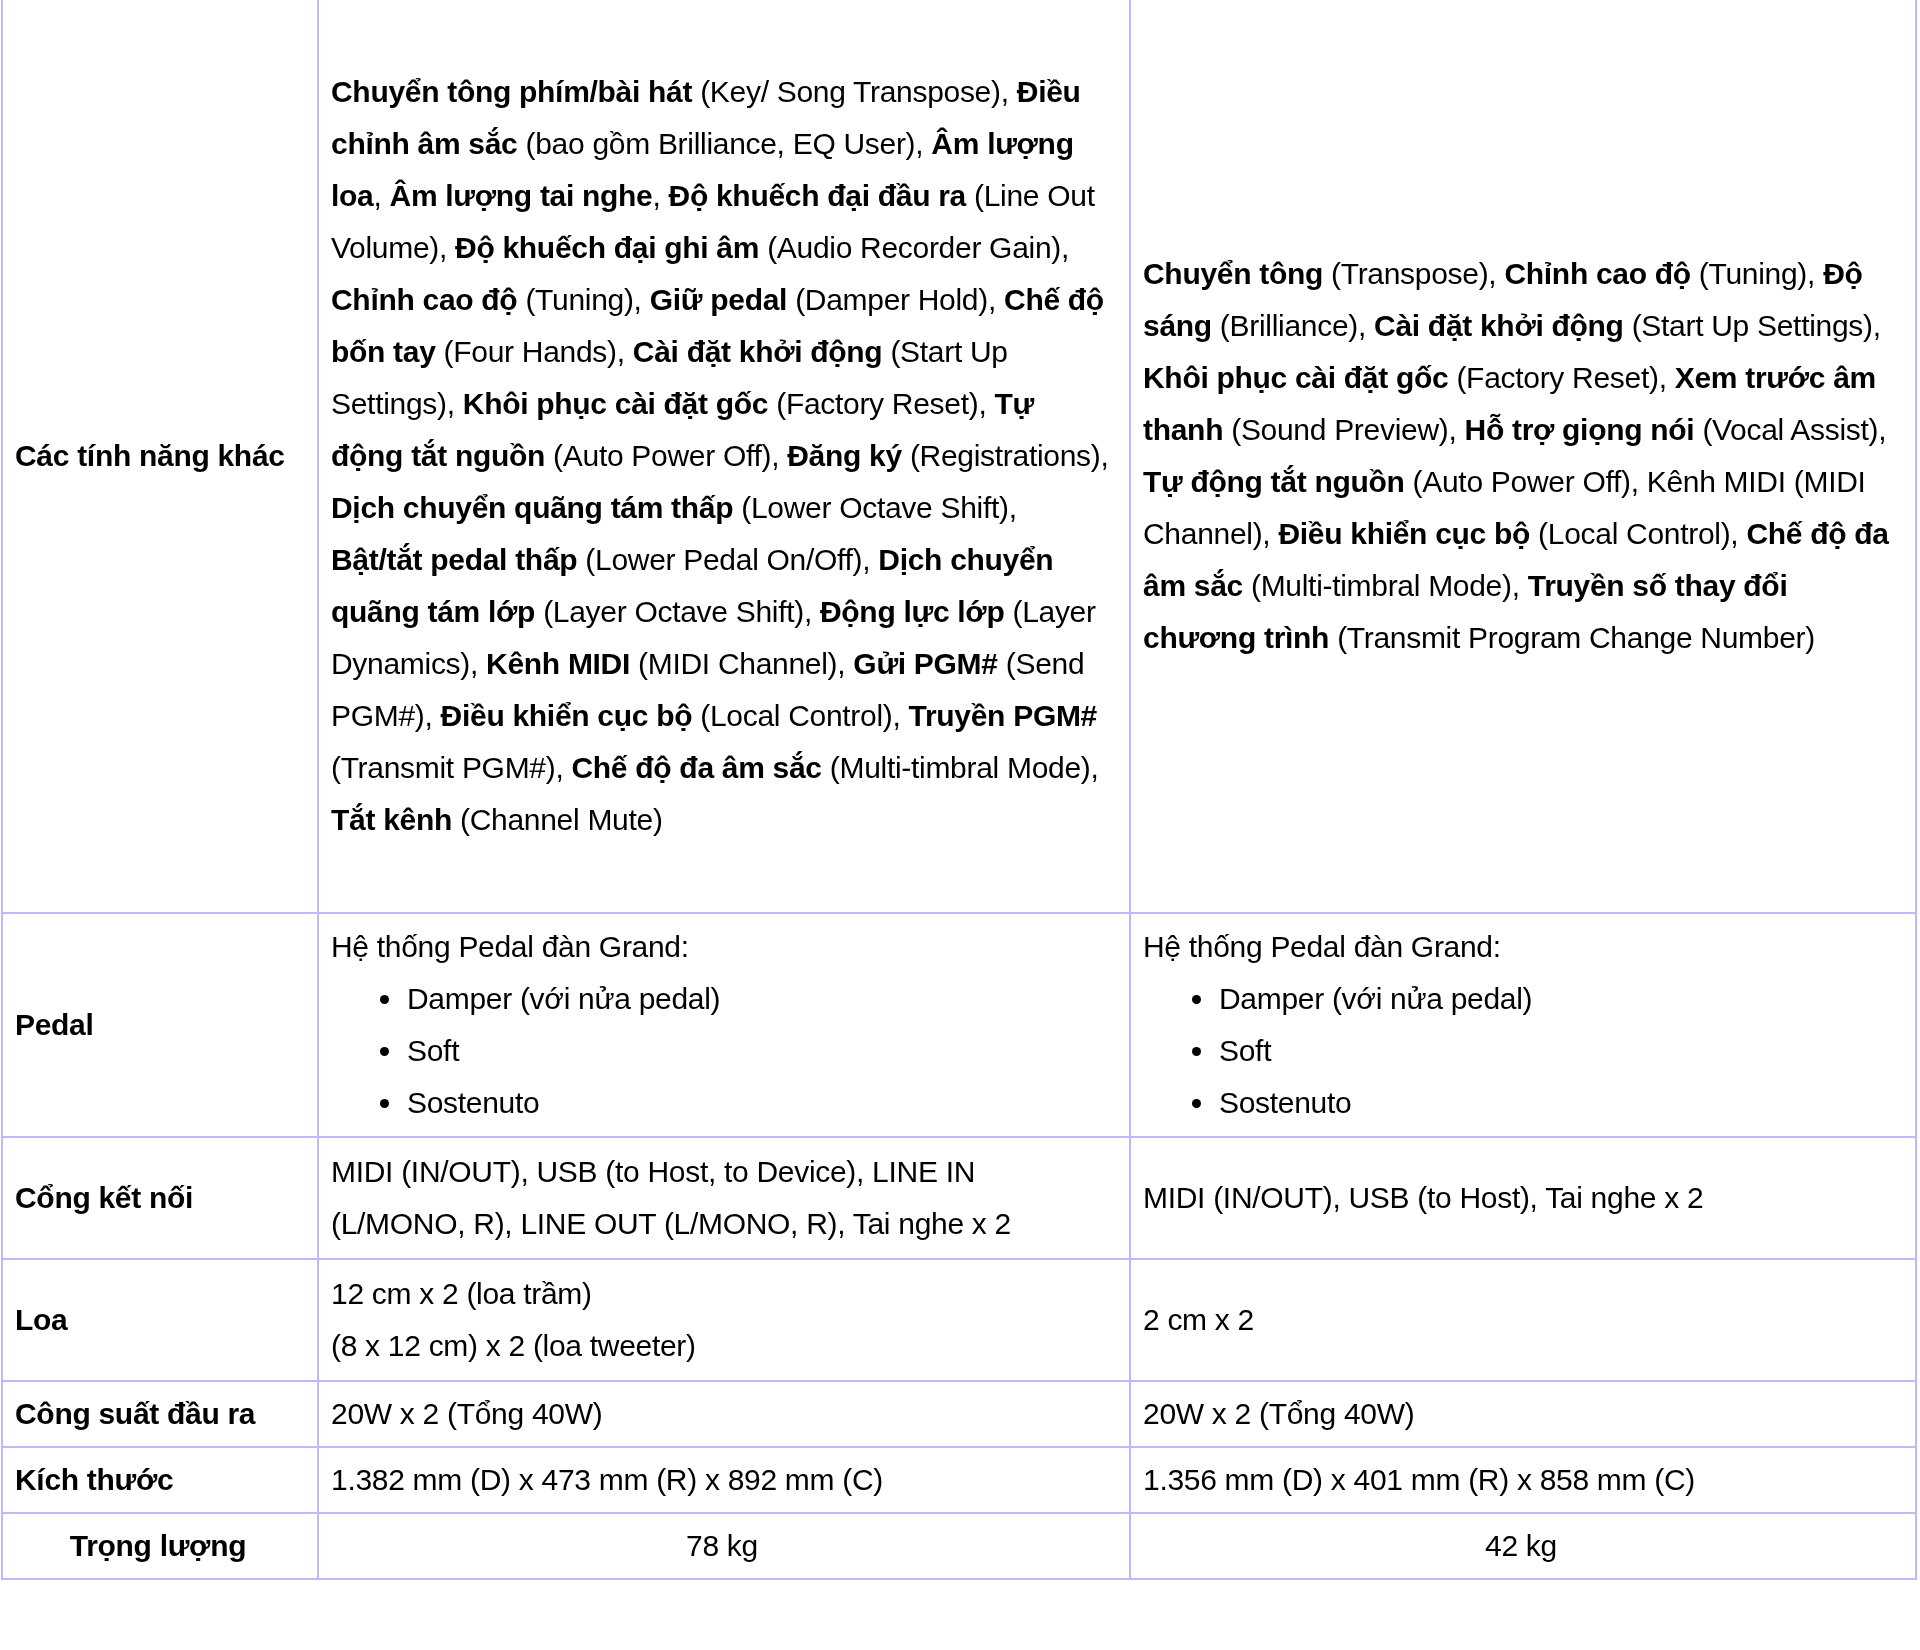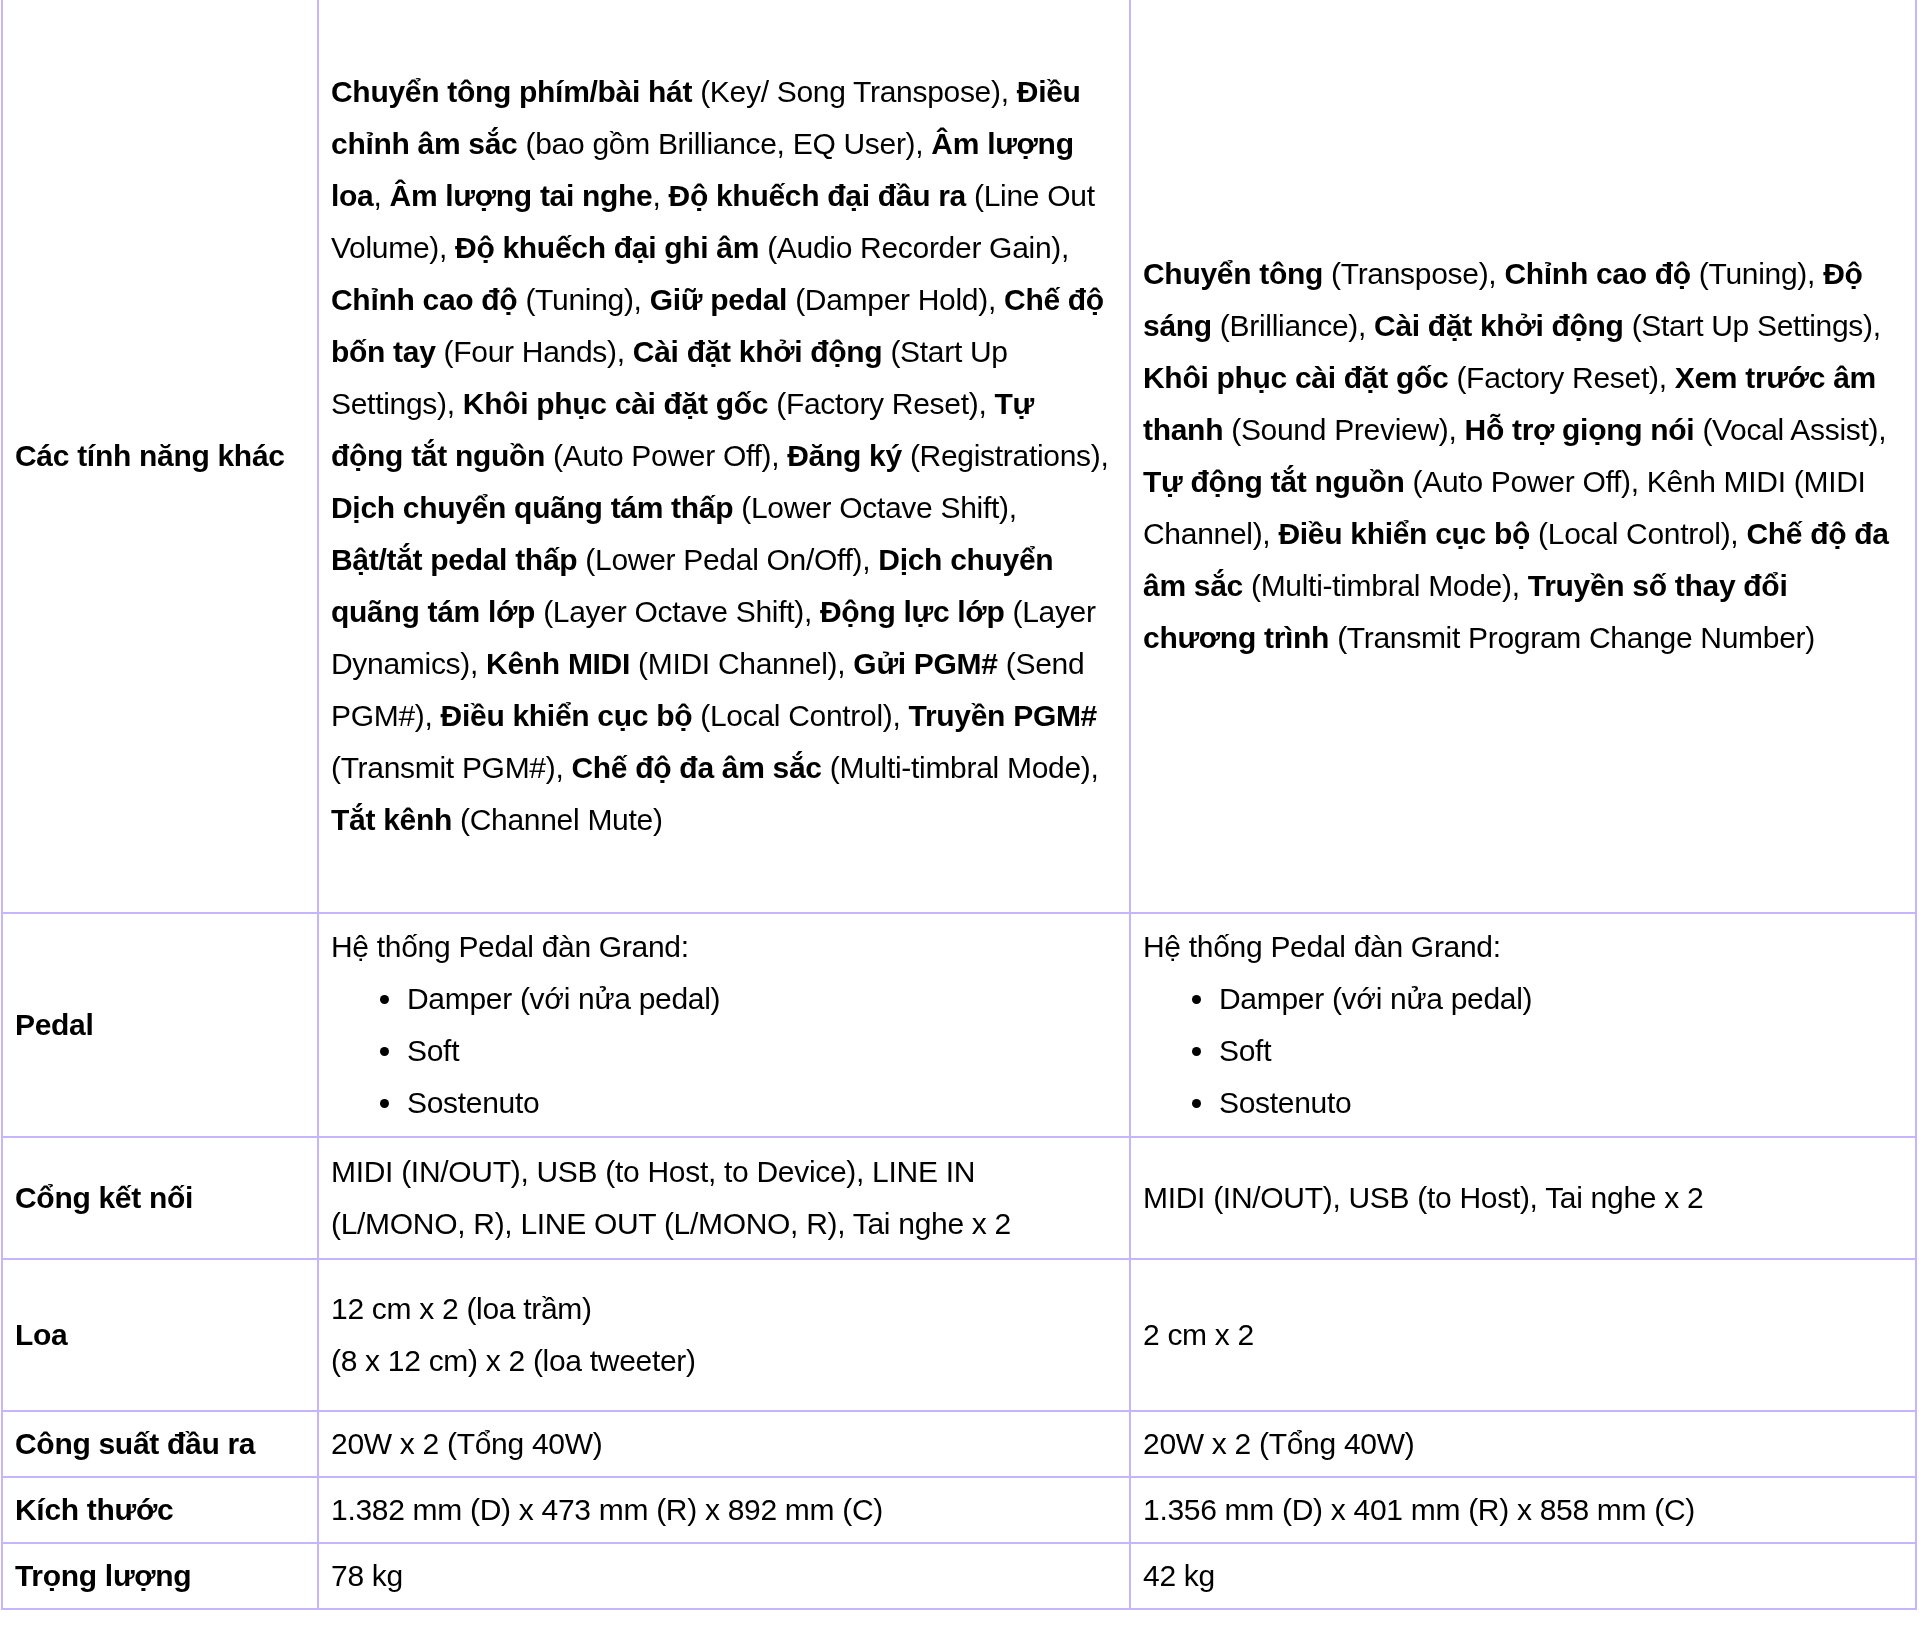--- a/index.html
+++ b/index.html
@@ -53,24 +53,24 @@
   }
   ul.pedal-list li {
     line-height: 52px;
     padding-left: 2px;
   }
   .lines { white-space: pre-line; }
   
   tr.r-features      { height: 913px; }
   tr.r-pedal         { height: 224px; }
   tr.r-connectivity  { height: 122px; }
-  tr.r-speakers      { height: 152px; border-radius: 10px; }
+  tr.r-speakers      { height: 122px; border-radius: 10px; }
   tr.r-power         { height: 66px;  }
   tr.r-dimensions    { height: 57px;  }
-  tr.r-weight        { height: 61px;  }
+  tr.r-weight        { height: 61px; text-align: center;  }
 </style>
 </head>
 <body>
 
 <table class="spec-table">
   <colgroup>
     <col style="width:316px">
     <col style="width:812px">
     <col style="width:786px">
   </colgroup>

